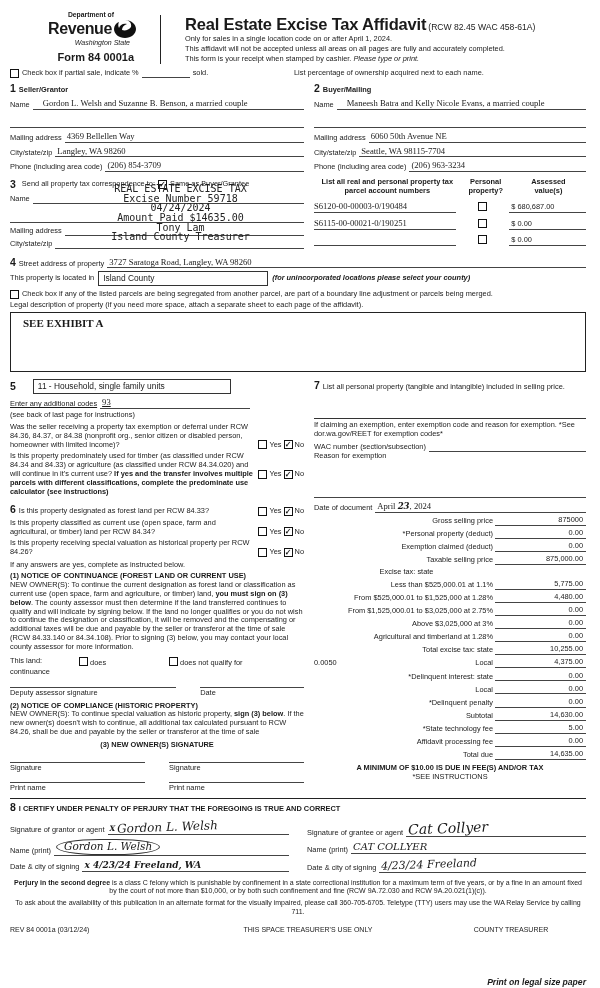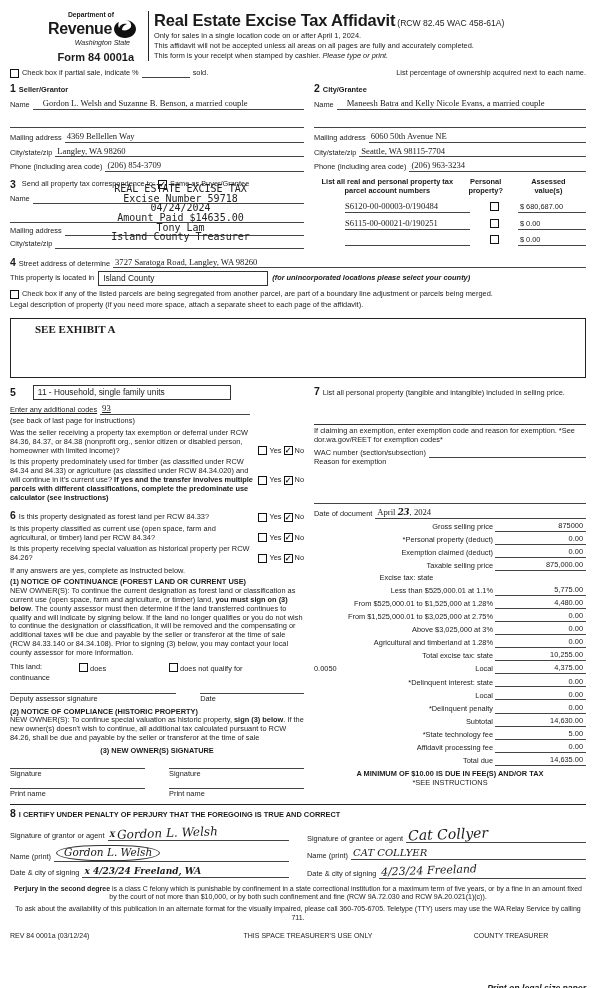--- a/index.html
+++ b/index.html
@@ -1,27 +1,27 @@
 <!DOCTYPE html>
 <html><head>
 <meta charset="utf-8">
 <style>
   html,body{margin:0;padding:0;background:#e8e8e8;}
   .page{width:600px;height:988px;background:#fff;position:relative;overflow:hidden;
         font-family:"Liberation Sans",sans-serif;color:#1a1a1a;font-size:7.4px;line-height:1.2;
         box-sizing:border-box;padding:8px 14px 0 10px;}
   
-  .hdr{display:flex;align-items:center;margin-bottom:4px;}
+  .hdr{display:flex;align-items:flex-end;margin-bottom:4px;}
   .logo{width:126px;text-align:right;padding-top:3px;flex:none;}
   .logo .dept{font-size:6.8px;font-weight:bold;margin-right:22px;}
   .logo .revrow{display:flex;justify-content:flex-end;align-items:center;}
   .logo .rev{font-size:16px;font-weight:bold;letter-spacing:-0.4px;}
   .logo .wa{font-size:7px;font-style:italic;margin:1px 6px 3px 0;}
   .logo .formnum{font-size:11px;font-weight:bold;margin-right:2px;}
-  .titleblock{border-left:1.5px solid #222;margin-left:12px;padding-left:5px;flex:1;}
+  .titleblock{border-left:1.5px solid #222;margin-left:24px;padding-left:24px;flex:1;}
   .title{font-size:16.5px;font-weight:bold;letter-spacing:-0.2px;display:inline;}
   .titleref{font-size:8.6px;}
   .hnote{font-size:7.4px;margin-top:1px;}
   
   .b{font-weight:bold;} .i{font-style:italic;} .bi{font-weight:bold;font-style:italic;}
   .secnum{font-size:10.5px;font-weight:bold;margin-right:3px;}
   .cb{display:inline-block;width:7px;height:7px;border:1px solid #111;flex:none;
       font-size:8px;line-height:7px;text-align:center;font-weight:bold;vertical-align:-1px;background:#fff;}
   .frow{display:flex;align-items:flex-end;margin-top:3px;}
   .lbl{flex:none;padding-right:3px;}
@@ -34,27 +34,27 @@
   .partial{display:flex;margin:5px 0 4px 0;align-items:flex-start;}
   .partial .left{flex:1;display:flex;align-items:flex-end;gap:3px;}
   .pctline{width:48px;border-bottom:0.9px solid #444;}
   
   .sec3wrap{position:relative;}
   .stamp{position:absolute;left:78px;top:6px;width:185px;text-align:center;
          font-family:"DejaVu Sans Mono",monospace;font-size:10px;line-height:9.6px;color:#222;}
   .phead{display:flex;font-weight:bold;text-align:center;margin-bottom:2px;}
   .ph1{width:152px;} .ph2{width:52px;} .ph3{width:78px;}
   .parcel-row{display:flex;align-items:flex-end;margin-top:5px;}
-  .parcel-line{width:148px;border-bottom:0.9px solid #444;min-height:9px;margin-left:31px;}
+  .parcel-line{width:148px;border-bottom:0.9px solid #444;min-height:9px;}
   .parcel-cbc{width:56px;text-align:center;}
   .pval{width:78px;border-bottom:0.9px solid #444;min-height:9px;padding-left:2px;}
   
   .boxfield{display:inline-block;border:1px solid #333;padding:1px 4px;min-height:10px;}
   
-  .legalbox{border:1.2px solid #222;height:50px;margin-top:8px;padding:4px 24px;}
+  .legalbox{border:1.2px solid #222;height:50px;margin-top:2px;padding:4px 12px;}
   .legalval{font-family:"Liberation Serif",serif;font-weight:bold;font-size:11px;}
   
   .qrow{display:flex;margin-top:3px;}
   .qtext{flex:1;padding-right:4px;}
   .yn{flex:none;white-space:nowrap;display:flex;align-items:center;gap:2px;}
   .qrow.align-end{align-items:flex-end;} .qrow.align-center{align-items:center;}
   
   .tax-row{display:flex;align-items:flex-end;margin-top:3.2px;}
   .tax-prefix{flex:none;min-width:0;padding-right:6px;}
   .tax-label{flex:1;text-align:right;padding-right:2px;white-space:nowrap;}
@@ -108,21 +108,21 @@
     </div>
   </div>
 
   <div class="partial">
     <div class="left">
       <span class="cb"></span>
       <span>Check box if partial sale, indicate %</span>
       <span class="pctline"></span>
       <span>sold.</span>
     </div>
-    <div style="width:292px;text-align:right;">List percentage of ownership acquired next to each name.</div>
+    <div style="width:292px;">List percentage of ownership acquired next to each name.</div>
   </div>
 
   <div class="cols">
     <div class="col-l">
       <div><span class="secnum">1</span><span class="b">Seller/Grantor</span></div>
       <div class="frow">
           <span class="lbl">Name</span>
         <span class="fline"><span class="fill" style="padding-left:8px;">Gordon L. Welsh and Suzanne B. Benson, a married couple</span></span>
         </div>
       <div class="frow">
@@ -135,21 +135,21 @@
       <div class="frow">
           <span class="lbl">City/state/zip</span>
         <span class="fline"><span class="fill">Langley, WA 98260</span></span>
         </div>
       <div class="frow">
           <span class="lbl">Phone (including area code)</span>
         <span class="fline"><span class="fill">(206) 854-3709</span></span>
         </div>
     </div>
     <div class="col-r">
-      <div><span class="secnum">2</span><span class="b">City/Grantee</span></div>
+      <div><span class="secnum">2</span><span class="b">Buyer/Mailing</span></div>
       <div class="frow">
           <span class="lbl">Name</span>
         <span class="fline"><span class="fill" style="padding-left:8px;">Maneesh Batra and Kelly Nicole Evans, a married couple</span></span>
         </div>
       <div class="frow">
           <span class="fline" style="margin-top:5px;"></span>
         </div>
       <div class="frow">
           <span class="lbl">Mailing address</span>
         <span class="fline"><span class="fill">6060 50th Avenue NE</span></span>
@@ -223,21 +223,21 @@
             <span class="parcel-cbc"><span class="cb"></span></span>
             <span class="pval"><span>$ 0.00</span></span>
           </div>
         </div>
     </div>
   </div>
 
   <div style="margin-top:7px;">
     <div class="frow" style="margin-top:0;">
       <span class="secnum">4</span>
-      <span class="lbl">Street address of determine</span>
+      <span class="lbl">Street address of property</span>
       <span class="fline"><span class="fill">3727 Saratoga Road, Langley, WA 98260</span></span>
     </div>
     <div style="display:flex;align-items:center;margin-top:3px;gap:4px;">
       <span>This property is located in</span>
       <span class="boxfield" style="width:160px;"><span style="font-size:8.4px;">Island County</span></span>
       <span class="bi">(for unincorporated locations please select your county)</span>
     </div>
     <div style="display:flex;align-items:flex-start;gap:3px;margin-top:4px;">
       <span class="cb"></span>
       <span>Check box if any of the listed parcels are being segregated from another parcel, are part of a boundary line adjustment or parcels being merged.</span>

